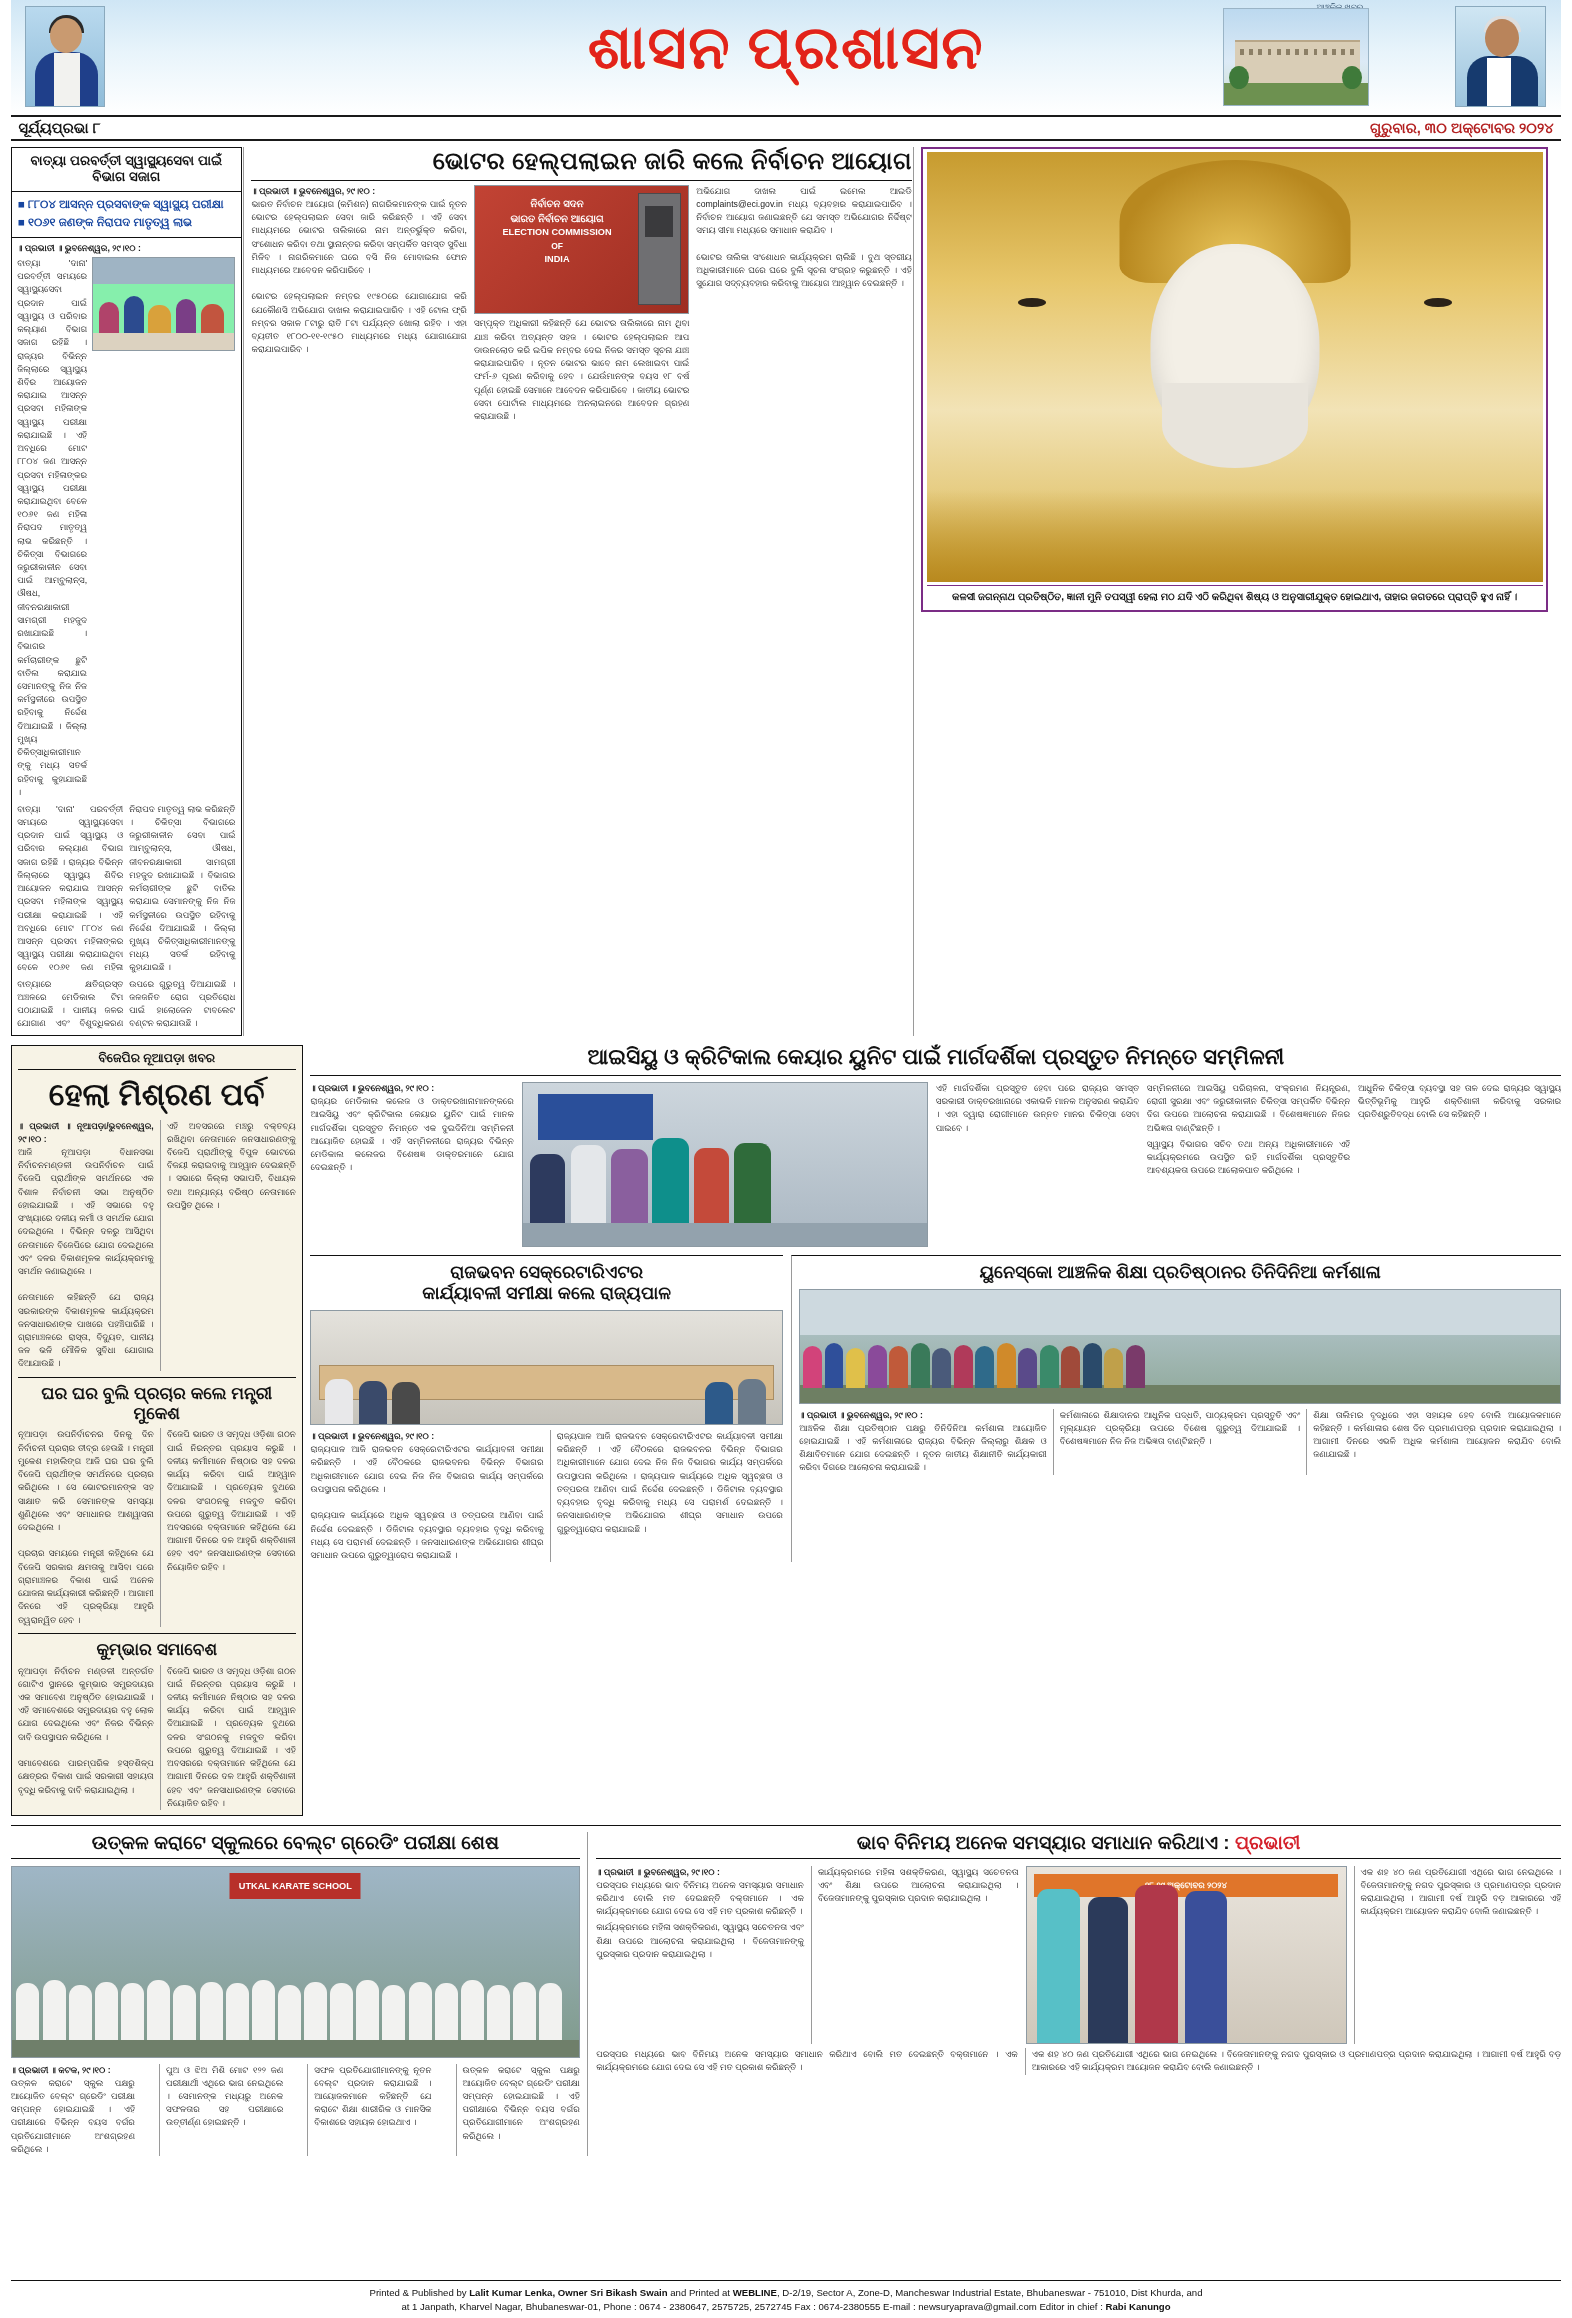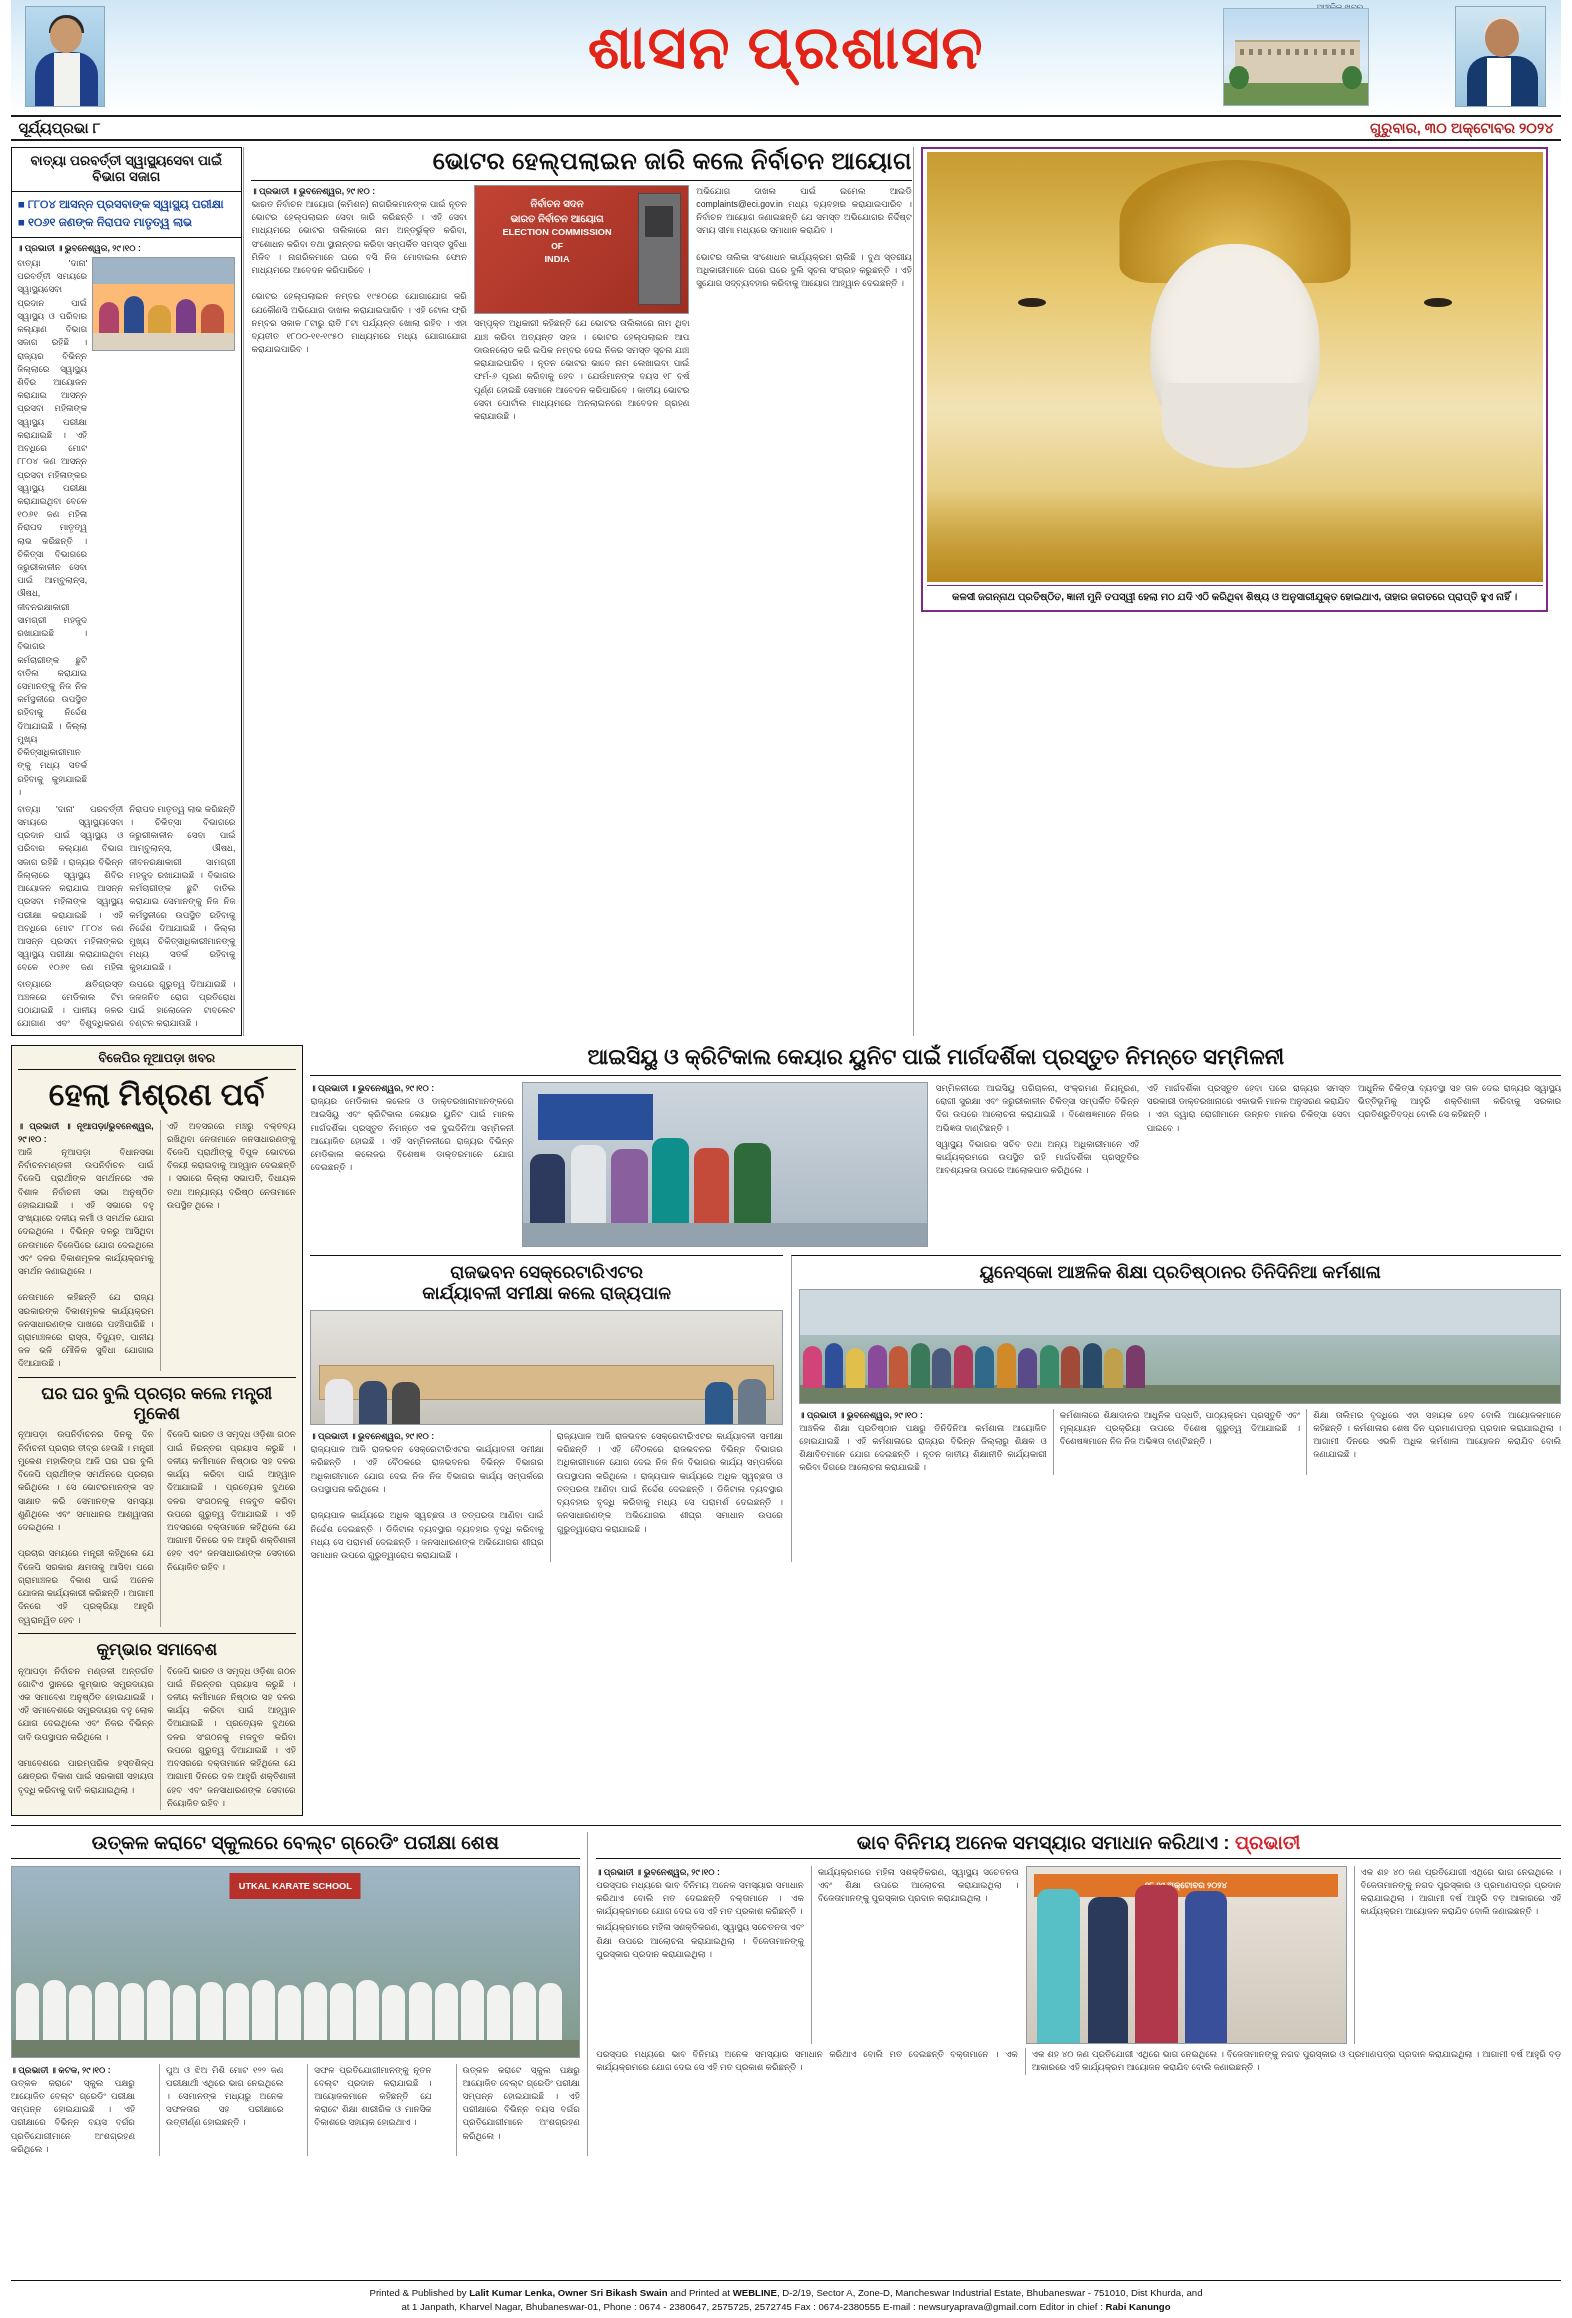--- a/index.html
+++ b/index.html
@@ -70,21 +70,21 @@
   }
   .datebar .right { color:#b32020; }
   .col-sep { border-left:0.8px solid #9a9a9a; }
   .body-text {
     font-size:8.7px; line-height:1.52; text-align:justify; color:#1b1b1b;
     font-family:"Liberation Sans", sans-serif;
     hyphens:auto; word-break:break-word;
   }
   .lead { font-weight:bold; }
   .photo {
-    background:#fdba74; border:0.8px solid #8d9aa3; position:relative; overflow:hidden;
+    background:#86efac; border:0.8px solid #8d9aa3; position:relative; overflow:hidden;
   }
   .cap { font-size:10px; text-align:center; line-height:1.4; padding:3.1px 4.6px; font-weight:bold; }
 
   
   .top-wrap { display:flex; gap:1px; }
 
   .t-col1 { width:231px; }
   .t-col1 .box { border:1.5px solid #111; }
   .t-col1 .ttl {
     text-align:center; font-weight:bold; font-size:13.4px; padding:5.4px 3.1px;
@@ -325,25 +325,25 @@
               <div class="p" style="left:48px;width:35px;height:101px;background:#e4e7ea;"></div>
               <div class="p" style="left:88px;width:37px;height:97px;background:#8a5f9e;"></div>
               <div class="p" style="left:129px;width:37px;height:108px;background:#0e8f8b;"></div>
               <div class="p" style="left:171px;width:35px;height:98px;background:#c44a3a;"></div>
               <div class="p" style="left:211px;width:37px;height:103px;background:#2f6b3a;"></div>
               <div style="position:absolute;left:0;right:0;bottom:0;height:23px;background:#93a2ad;"></div>
             </div>
           </div>
         </div>
         <div class="c">
+          <div class="body-text">ଏହି ମାର୍ଗଦର୍ଶିକା ପ୍ରସ୍ତୁତ ହେବା ପରେ ରାଜ୍ୟର ସମସ୍ତ ସରକାରୀ ଡାକ୍ତରଖାନାରେ ଏକାଭଳି ମାନକ ଅନୁସରଣ କରାଯିବ । ଏହା ଦ୍ୱାରା ରୋଗୀମାନେ ଉନ୍ନତ ମାନର ଚିକିତ୍ସା ସେବା ପାଇବେ ।</div>
+        </div>
+        <div class="c">
           <div class="body-text">ସମ୍ମିଳନୀରେ ଆଇସିୟୁ ପରିଚାଳନା, ସଂକ୍ରମଣ ନିୟନ୍ତ୍ରଣ, ରୋଗୀ ସୁରକ୍ଷା ଏବଂ ଜରୁରୀକାଳୀନ ଚିକିତ୍ସା ସମ୍ପର୍କିତ ବିଭିନ୍ନ ଦିଗ ଉପରେ ଆଲୋଚନା କରାଯାଇଛି । ବିଶେଷଜ୍ଞମାନେ ନିଜର ଅଭିଜ୍ଞତା ବାଣ୍ଟିଛନ୍ତି ।</div>
           <div class="body-text" style="margin-top:3.1px;">ସ୍ୱାସ୍ଥ୍ୟ ବିଭାଗର ସଚିବ ତଥା ଅନ୍ୟ ଅଧିକାରୀମାନେ ଏହି କାର୍ଯ୍ୟକ୍ରମରେ ଉପସ୍ଥିତ ରହି ମାର୍ଗଦର୍ଶିକା ପ୍ରସ୍ତୁତିର ଆବଶ୍ୟକତା ଉପରେ ଆଲୋକପାତ କରିଥିଲେ ।</div>
-        </div>
-        <div class="c">
-          <div class="body-text">ଏହି ମାର୍ଗଦର୍ଶିକା ପ୍ରସ୍ତୁତ ହେବା ପରେ ରାଜ୍ୟର ସମସ୍ତ ସରକାରୀ ଡାକ୍ତରଖାନାରେ ଏକାଭଳି ମାନକ ଅନୁସରଣ କରାଯିବ । ଏହା ଦ୍ୱାରା ରୋଗୀମାନେ ଉନ୍ନତ ମାନର ଚିକିତ୍ସା ସେବା ପାଇବେ ।</div>
         </div>
         <div class="c">
           <div class="body-text">ଆଧୁନିକ ଚିକିତ୍ସା ବ୍ୟବସ୍ଥା ସହ ତାଳ ଦେଇ ରାଜ୍ୟର ସ୍ୱାସ୍ଥ୍ୟ ଭିତ୍ତିଭୂମିକୁ ଆହୁରି ଶକ୍ତିଶାଳୀ କରିବାକୁ ସରକାର ପ୍ରତିଶ୍ରୁତିବଦ୍ଧ ବୋଲି ସେ କହିଛନ୍ତି ।</div>
         </div>
       </div>
 
       <div class="mid2">
         <div style="width:38%; border-top:1.5px solid #111; padding-top:6.1px;">
           <div style="text-align:center;font-size:17.7px;font-weight:bold;line-height:1.2;">
             <div>ରାଜଭବନ ସେକ୍ରେଟାରିଏଟର</div>

